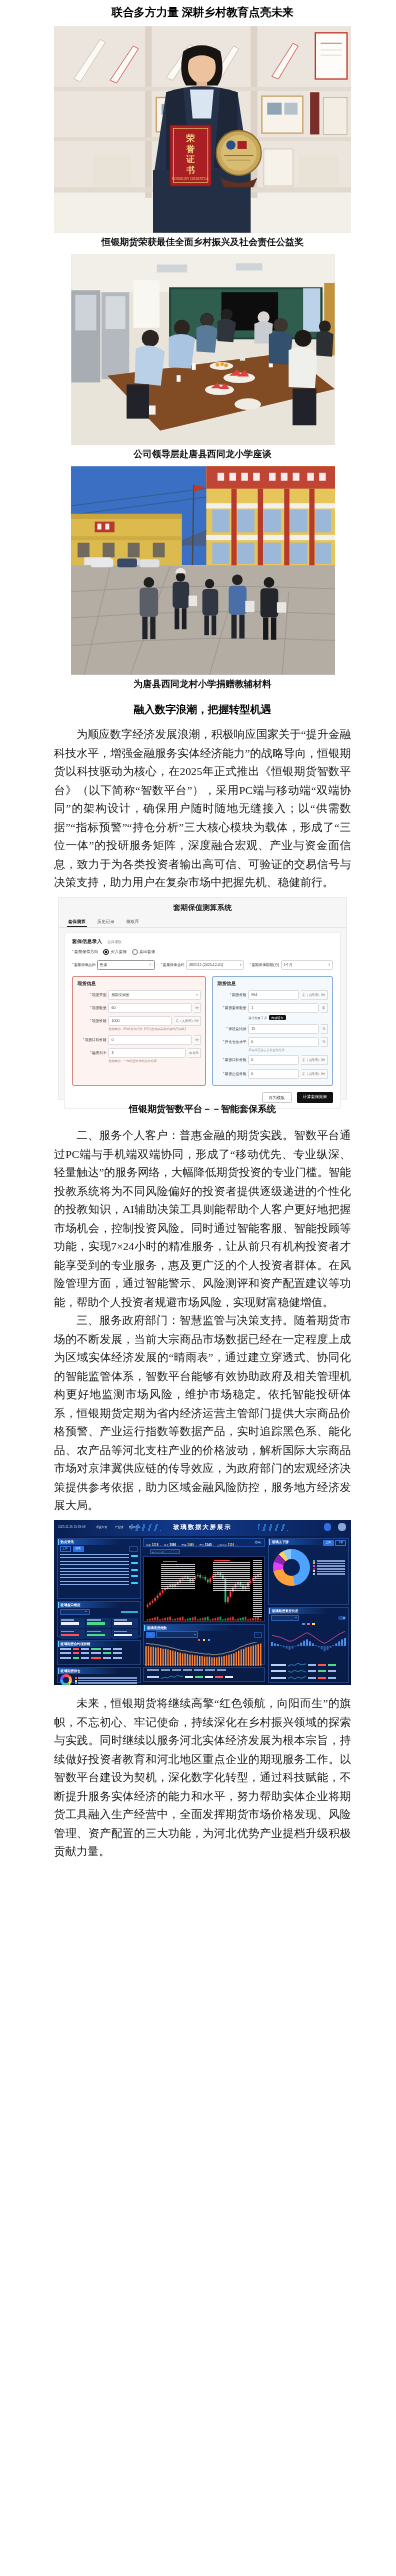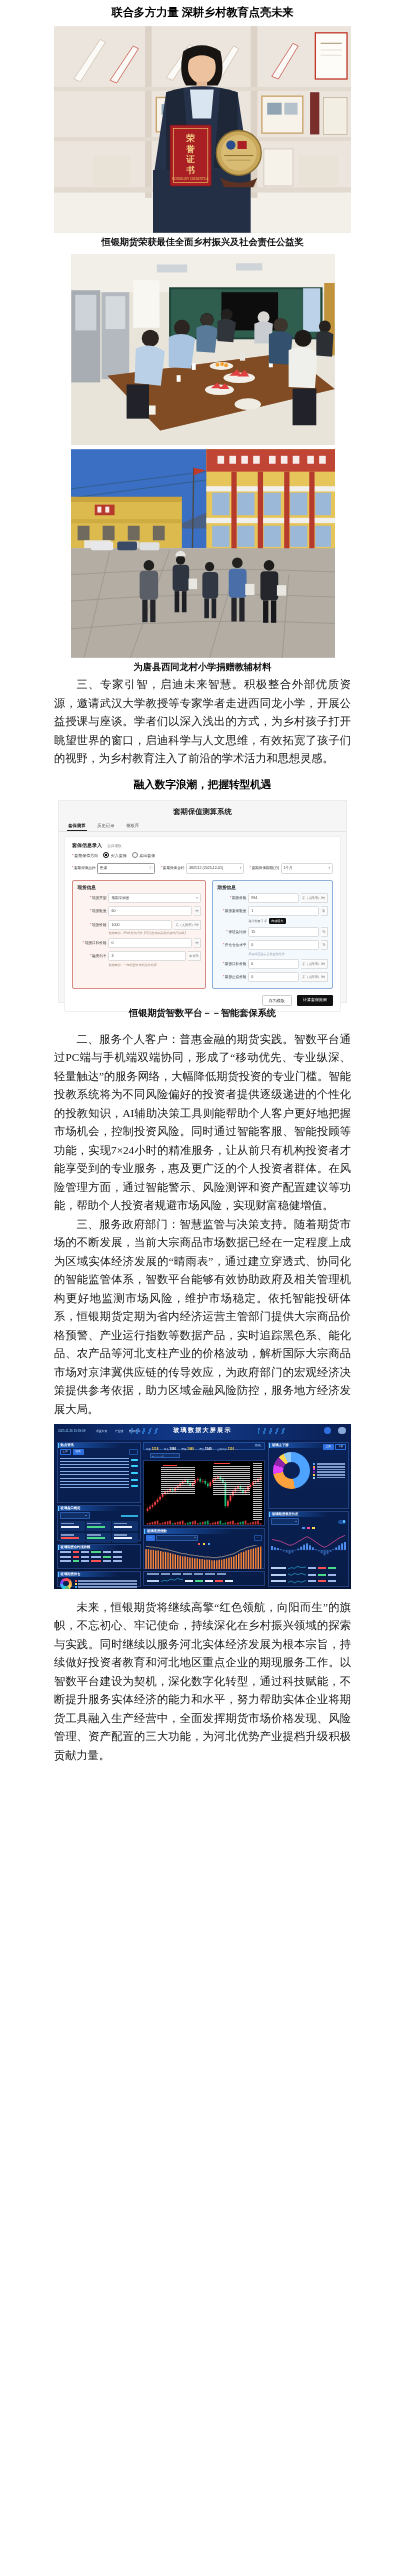--- a/index.html
+++ b/index.html
@@ -254,20 +254,21 @@
         <path d="M300 122 q18 -10 36 2 l-4 44 -32 -2z" fill="#33506e"></path>
       <circle cx="352" cy="128" r="13" fill="#1d1a18"></circle>
         <path d="M330 146 q22 -12 44 4 l-4 54 -40 -2z" fill="#efefec"></path>
       <circle cx="385" cy="110" r="9" fill="#24211e"></circle>
         <path d="M372 120 q13 -7 26 2 l-2 34 -24 -2z" fill="#2c2f33"></path>
       <rect x="84" y="196 " width="0" height="0" fill="none"></rect>
       <rect x="84" y="198" width="34" height="52" fill="#22232a"></rect>
       <rect x="336" y="204" width="36" height="56" fill="#22232a"></rect>
     </g>
   </svg>
+  <div class="caption">公司领导层赴唐县西同龙小学座谈</div>
 
   <svg class="ph" width="264" height="209" viewBox="0 0 400 316">
     <rect width="400" height="150" fill="#3b6fc4"></rect>
     <line x1="0" y1="60" x2="250" y2="28" stroke="#243" stroke-width="0.8" opacity="0.7"></line>
     <line x1="0" y1="74" x2="255" y2="40" stroke="#243" stroke-width="0.8" opacity="0.7"></line>
     <path d="M150 120 l60 -26 70 26z" fill="#4a5f86"></path>
     <g>
       <rect x="205" y="0" width="195" height="210" fill="#e6c55a"></rect>
       <rect x="205" y="0" width="195" height="34" fill="#c04534"></rect>
       <g fill="#fff" opacity="0.9">
@@ -380,24 +381,24 @@
           <circle cx="300" cy="176" r="8" fill="#1d1c1b"></circle>
           <rect x="287" y="185" width="27" height="44" rx="6" fill="#24262c"></rect>
           <rect x="291" y="229" width="8" height="34" fill="#17181c"></rect>
           <rect x="303" y="229" width="8" height="34" fill="#17181c"></rect>
           <rect x="312" y="206" width="14" height="16" fill="#e9e7e2"></rect>
         </g>
     </g>
   </svg>
   <div class="caption">为唐县西同龙村小学捐赠教辅材料</div>
 
-  <p class="body">三、专家引智，启迪未来智慧。积极整合外部优质资源，邀请武汉大学教授等专家学者走进西同龙小学，开展公益授课与座谈。学者们以深入浅出的方式，为乡村孩子打开眺望世界的窗口，启迪科学与人文思维，有效拓宽了孩子们的视野，为乡村教育注入了前沿的学术活力和思想灵感。</p>
 
   <h2 class="sub">融入数字浪潮，把握转型机遇</h2>
 
+  <p class="body">为顺应数字经济发展浪潮，积极响应国家关于“提升金融科技水平，增强金融服务实体经济能力”的战略导向，恒银期货以科技驱动为核心，在2025年正式推出《恒银期货智数平台》（以下简称“智数平台”），采用PC端与移动端“双端协同”的架构设计，确保用户随时随地无缝接入；以“供需数据”“指标预警”“持仓分析”三大核心模块为载体，形成了“三位一体”的投研服务矩阵，深度融合宏观、产业与资金面信息，致力于为各类投资者输出高可信、可验证的交易信号与决策支持，助力用户在复杂市场中把握先机、稳健前行。</p>
 
   <div class="hshot">
     <div class="h-title">套期保值测算系统</div>
     <div class="h-tabs">
       <span class="h-tab act">套保测算</span>
       <span class="h-tab">历史记录</span>
       <span class="h-tab">模板库</span>
     </div>
     <div class="h-card">
       <div class="h-sec"><span>套保信息录入</span><span class="lnk">选择模板</span></div>

